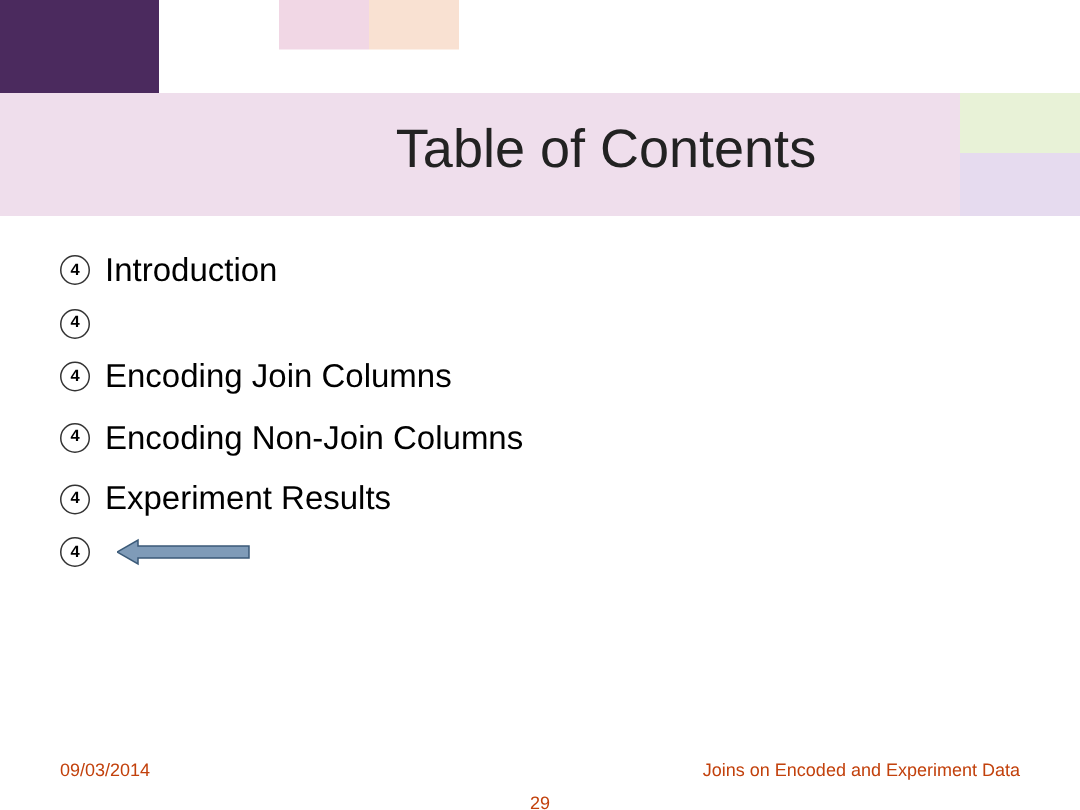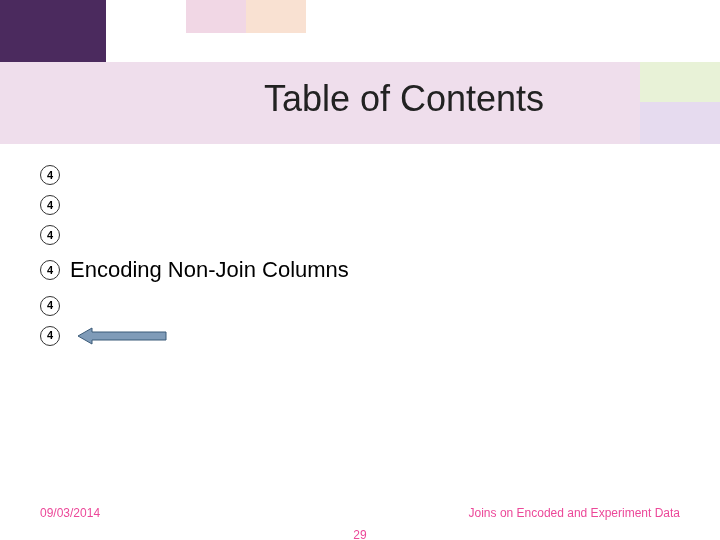--- a/index.html
+++ b/index.html
@@ -115,21 +115,21 @@
 
   .footer {
     position: absolute;
     bottom: 20px;
     left: 0;
     width: 720px;
     display: flex;
     justify-content: space-between;
     align-items: center;
     font-size: 12px;
-    color: #ec4899;
+    color: #c2410c;
     padding: 0 40px;
     box-sizing: border-box;
     font-family: "Century Gothic", "Segoe UI", Arial, sans-serif;
     gap: 16px;
   }
   .footer .center {
     position: absolute;
     left: 50%;
     transform: translateX(-50%);
     margin-top: 43px;
@@ -145,33 +145,36 @@
   <div class="deco pink"></div>
   <div class="deco peach"></div>
   <div class="deco green"></div>
   <div class="deco lilac"></div>
 
   <div class="title">Table of Contents</div>
 
   <div class="content">
     <div class="item">
       <span class="bullet">4</span>
+      <span>Introduction</span>
     </div>
     <div class="item">
       <span class="bullet">4</span>
     </div>
     <div class="item">
       <span class="bullet">4</span>
+      <span>Encoding Join Columns</span>
     </div>
     <div class="item">
       <span class="bullet">4</span>
       <span>Encoding Non-Join Columns</span>
     </div>
     <div class="item">
       <span class="bullet">4</span>
+      <span>Experiment Results</span>
     </div>
     <div class="item">
       <span class="bullet">4</span>
       <span class="arrow">
         <svg width="90" height="20" viewBox="0 0 90 20">
           <polygon points="0,10 14,2 14,6 88,6 88,14 14,14 14,18" stroke-width="1" fill="#7f9bb8"></polygon>
           <polygon points="0,10 14,2 14,6 88,6 88,14 14,14 14,18" fill="none" stroke-width="1" stroke="#3b5a78"></polygon>
         </svg>
       </span>
     </div>

